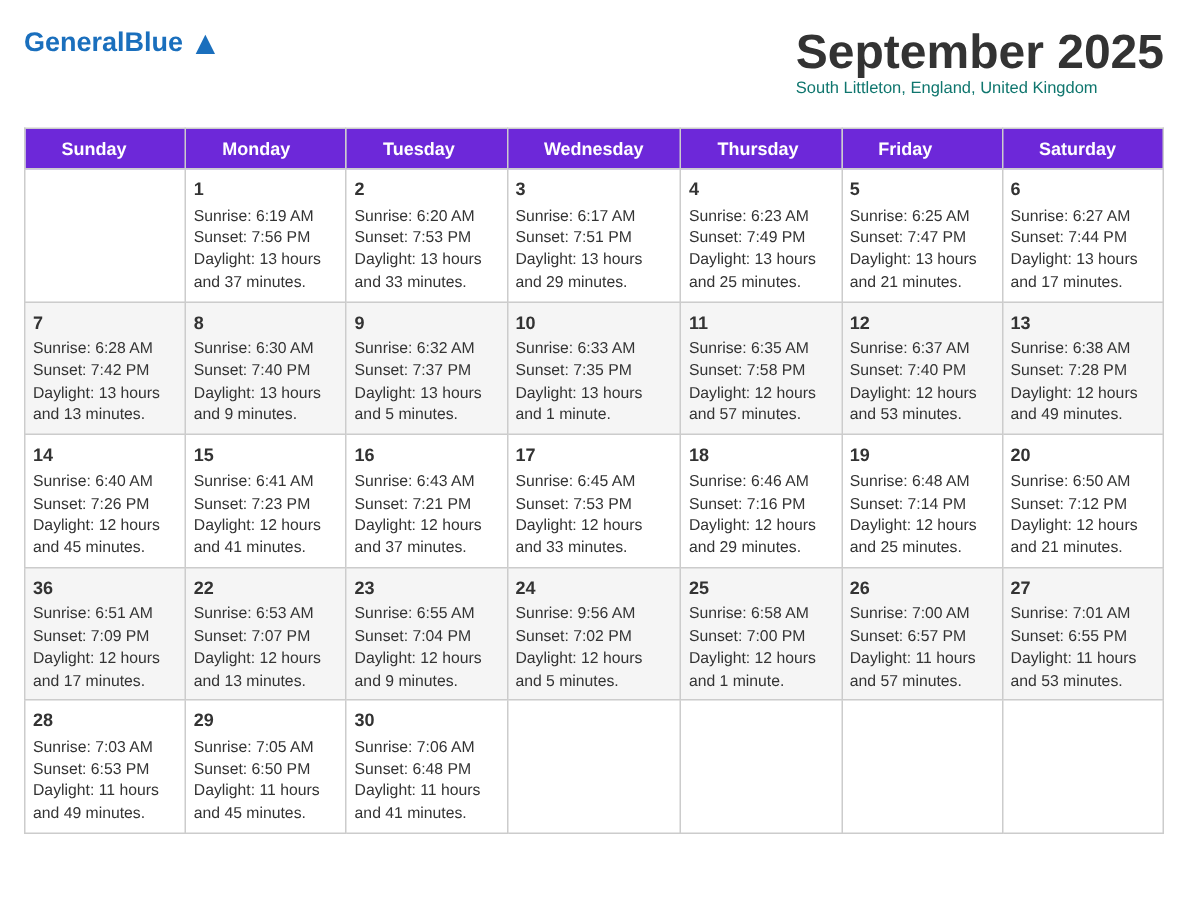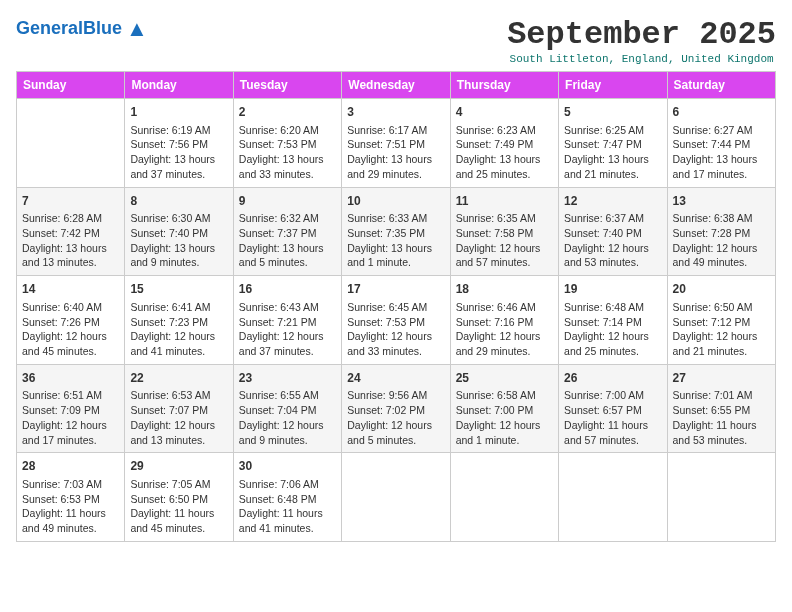--- a/index.html
+++ b/index.html
@@ -7,21 +7,21 @@
       font-family: Arial, sans-serif;
       background: #fff;
       width: 792px;
       min-height: 612px;
       padding: 16px;
     }
     .header {
       display: flex;
       align-items: flex-start;
       justify-content: space-between;
-      margin-bottom: 6px;
+      margin-bottom: 20px;
     }
     .logo {
       display: flex;
       flex-direction: column;
       align-items: flex-start;
     }
     .logo-text {
       font-size: 18px;
       font-weight: bold;
       color: #333;
@@ -31,42 +31,41 @@
     .logo-bird {
       color: #1a6fbd;
       font-size: 22px;
       margin-left: 4px;
     }
     .logo-row {
       display: flex;
       align-items: center;
     }
     .title-block {
-      text-align: center;
-      font-family: Liberation Mono, monospace;
+      text-align: left;
     }
     .month-title {
       font-size: 32px;
       font-weight: bold;
       color: #333;
     }
     .subtitle {
       font-size: 11px;
       color: #0f766e;
     }
     table {
       width: 100%;
       border-collapse: collapse;
       font-size: 11px;
     }
     thead tr th {
-      background-color: #d946ef;
+      background-color: #6d28d9;
       color: #fff;
       text-align: left;
-      padding: 6px 6px;
+      padding: 6px 24px;
       font-size: 12px;
       font-weight: bold;
       border: 1px solid #ccc;
     }
     tbody tr td {
       vertical-align: top;
       padding: 5px 5px;
       border: 1px solid #ccc;
       width: 107px;
       min-height: 80px;

